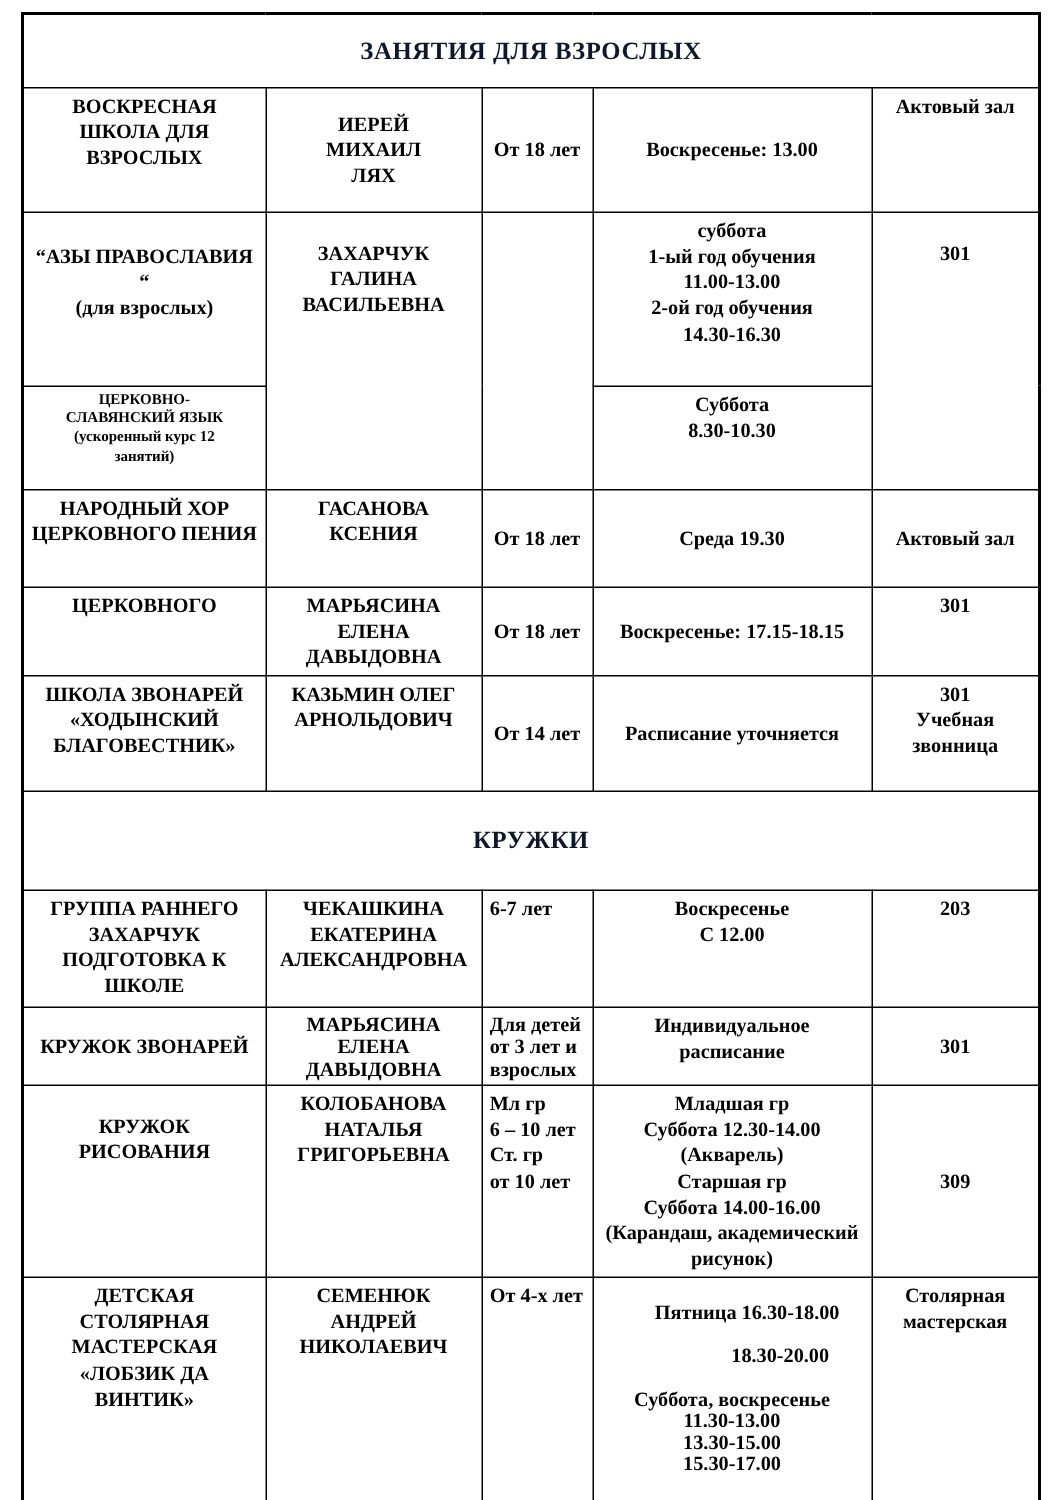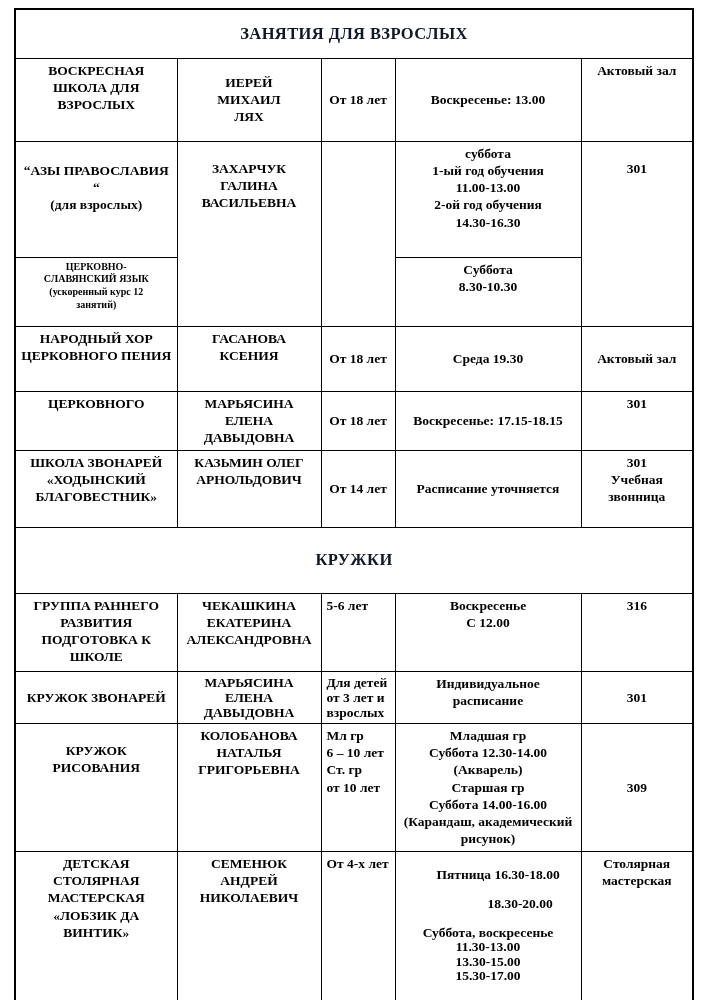--- a/index.html
+++ b/index.html
@@ -120,30 +120,30 @@
 Учебная
 звонница</td>
     </tr>
 
     <tr class="hT2">
       <td colspan="5" class="section-title red">КРУЖКИ</td>
     </tr>
 
     <tr class="h6">
       <td class="vt">ГРУППА РАННЕГО
-РАЗВИТИЯ
+ЗАХАРЧУК
 ПОДГОТОВКА К
 ШКОЛЕ</td>
       <td class="vt">ЧЕКАШКИНА
 ЕКАТЕРИНА
 АЛЕКСАНДРОВНА</td>
-      <td class="vt al">5-6 лет</td>
+      <td class="vt al">6-7 лет</td>
       <td class="vt">Воскресенье
 С 12.00</td>
-      <td class="vt">316</td>
+      <td class="vt">203</td>
     </tr>
 
     <tr class="h7">
       <td>КРУЖОК ЗВОНАРЕЙ</td>
       <td class="vt tight">МАРЬЯСИНА
 ЕЛЕНА
 ДАВЫДОВНА</td>
       <td class="vt al tight">Для детей
 от 3 лет и
 взрослых</td>

